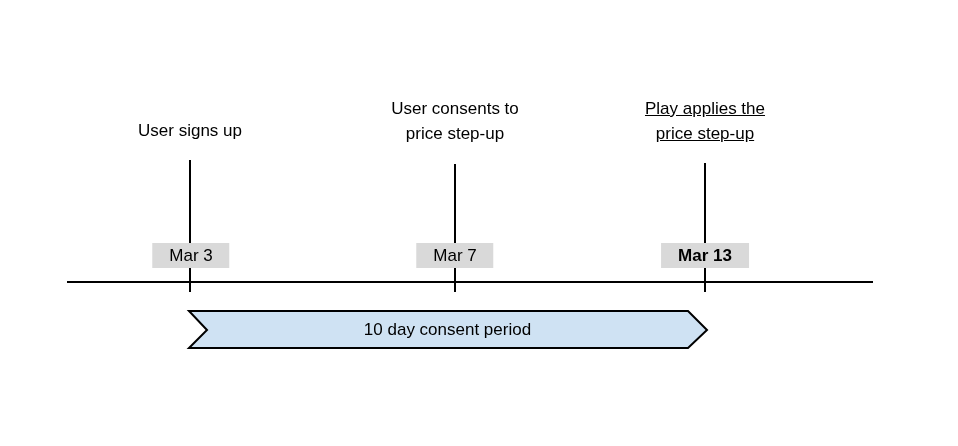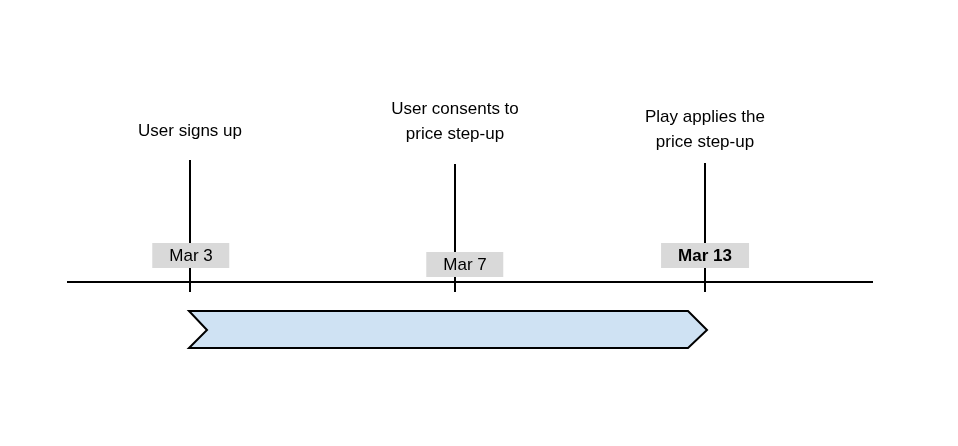--- a/index.html
+++ b/index.html
@@ -53,23 +53,23 @@
     z-index: 2;
   }
 
   
   .e1 .event-label { left: 190px; top: 118px; }
   .e1 .tick       { left: 189px; top: 160px; height: 132px; }
   .e1 .date-badge { left: 191px; }
 
   .e2 .event-label { left: 455px; top: 96px; }
   .e2 .tick       { left: 454px; top: 164px; height: 128px; }
-  .e2 .date-badge { left: 465px; margin-top: 9px; }
+  .e2 .date-badge { left: 455px; }
 
-  .e3 .event-label { left: 705px; top: 104px; }
+  .e3 .event-label { left: 705px; top: 96px; text-decoration: underline; }
   .e3 .tick       { left: 704px; top: 163px; height: 129px; }
   .e3 .date-badge { left: 705px; font-weight: bold; }
 
   
   .banner-svg {
     position: absolute;
     left: 183px;
     top: 305px;
     width: 530px;
     height: 48px;
@@ -110,14 +110,15 @@
   <div class="event e3">
     <div class="event-label">Play applies the
 price step-up</div>
     <div class="tick"></div>
     <div class="date-badge">Mar 13</div>
   </div>
 
   <svg class="banner-svg" viewBox="0 0 530 48" aria-hidden="true">
     <polygon points="6,6 505,6 524,25 505,43 6,43 24,25" fill="#cfe2f3" stroke="#000000" stroke-width="2" stroke-linejoin="miter"></polygon>
   </svg>
+  <div class="banner-label">10 day consent period</div>
 
 </div>
 
 </body></html>

